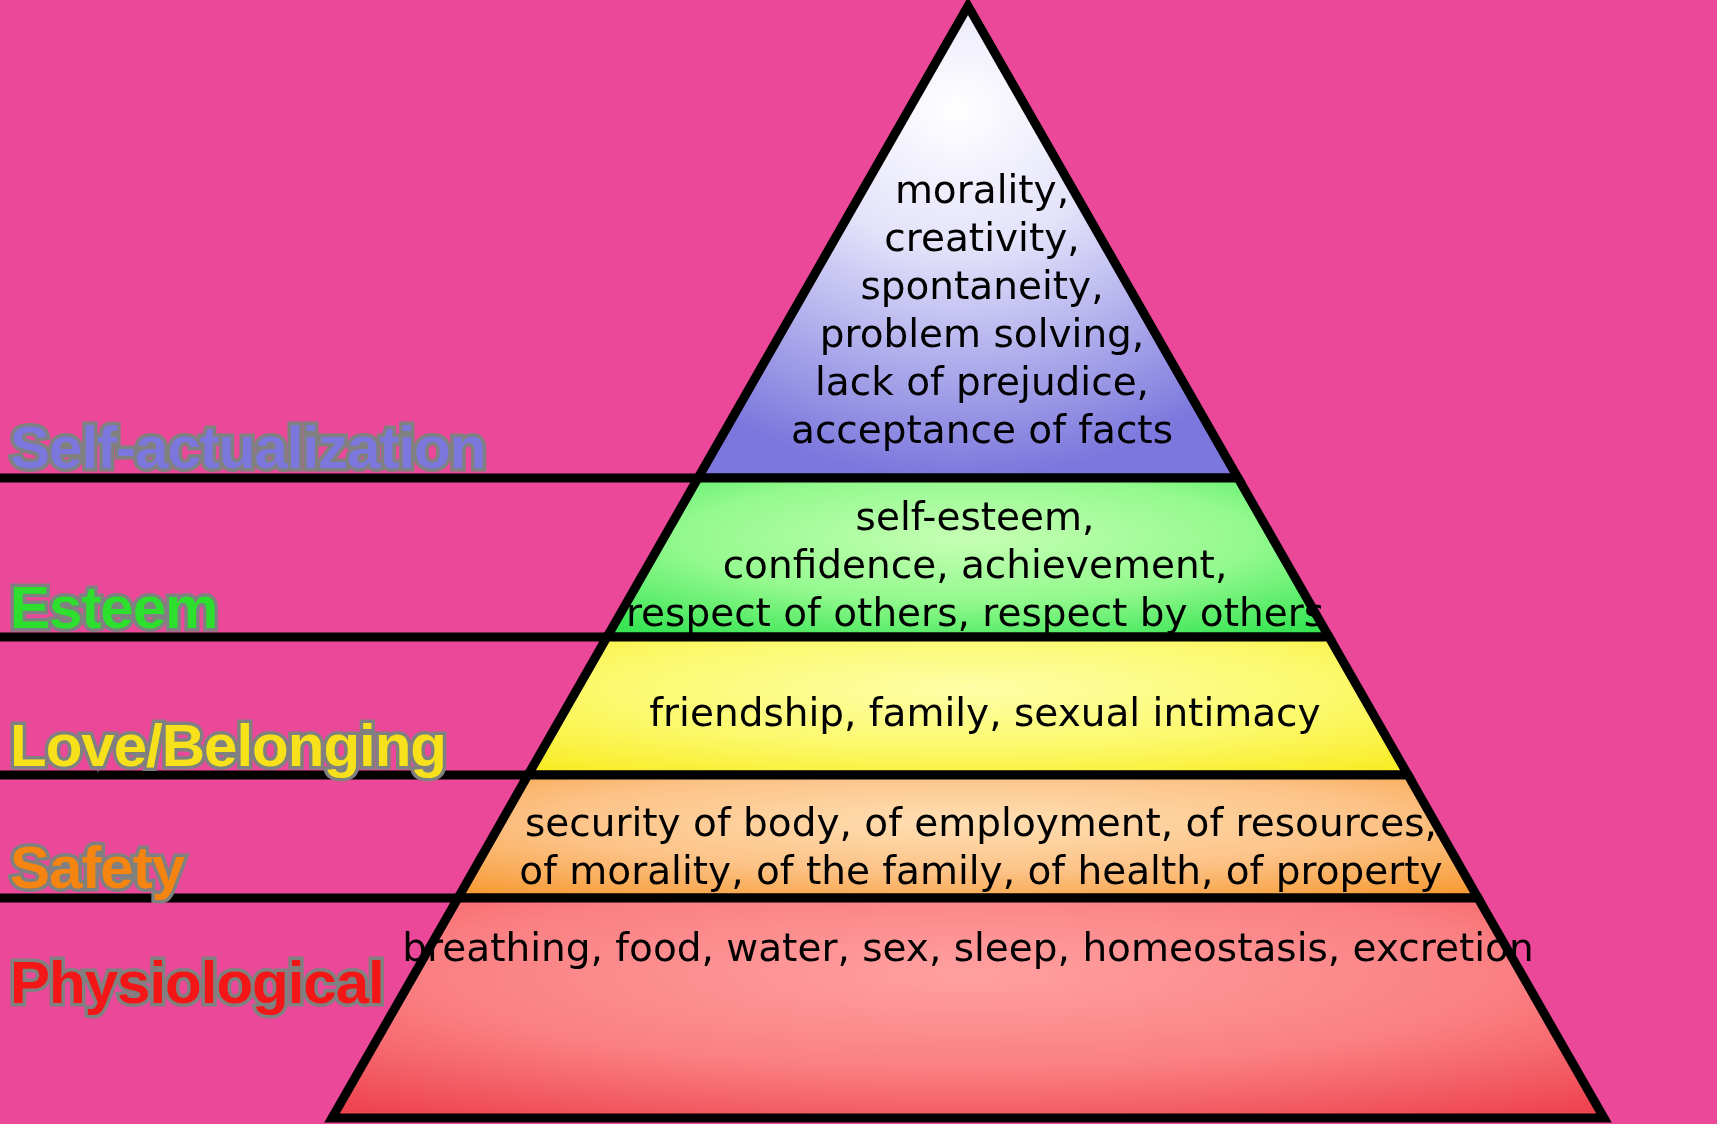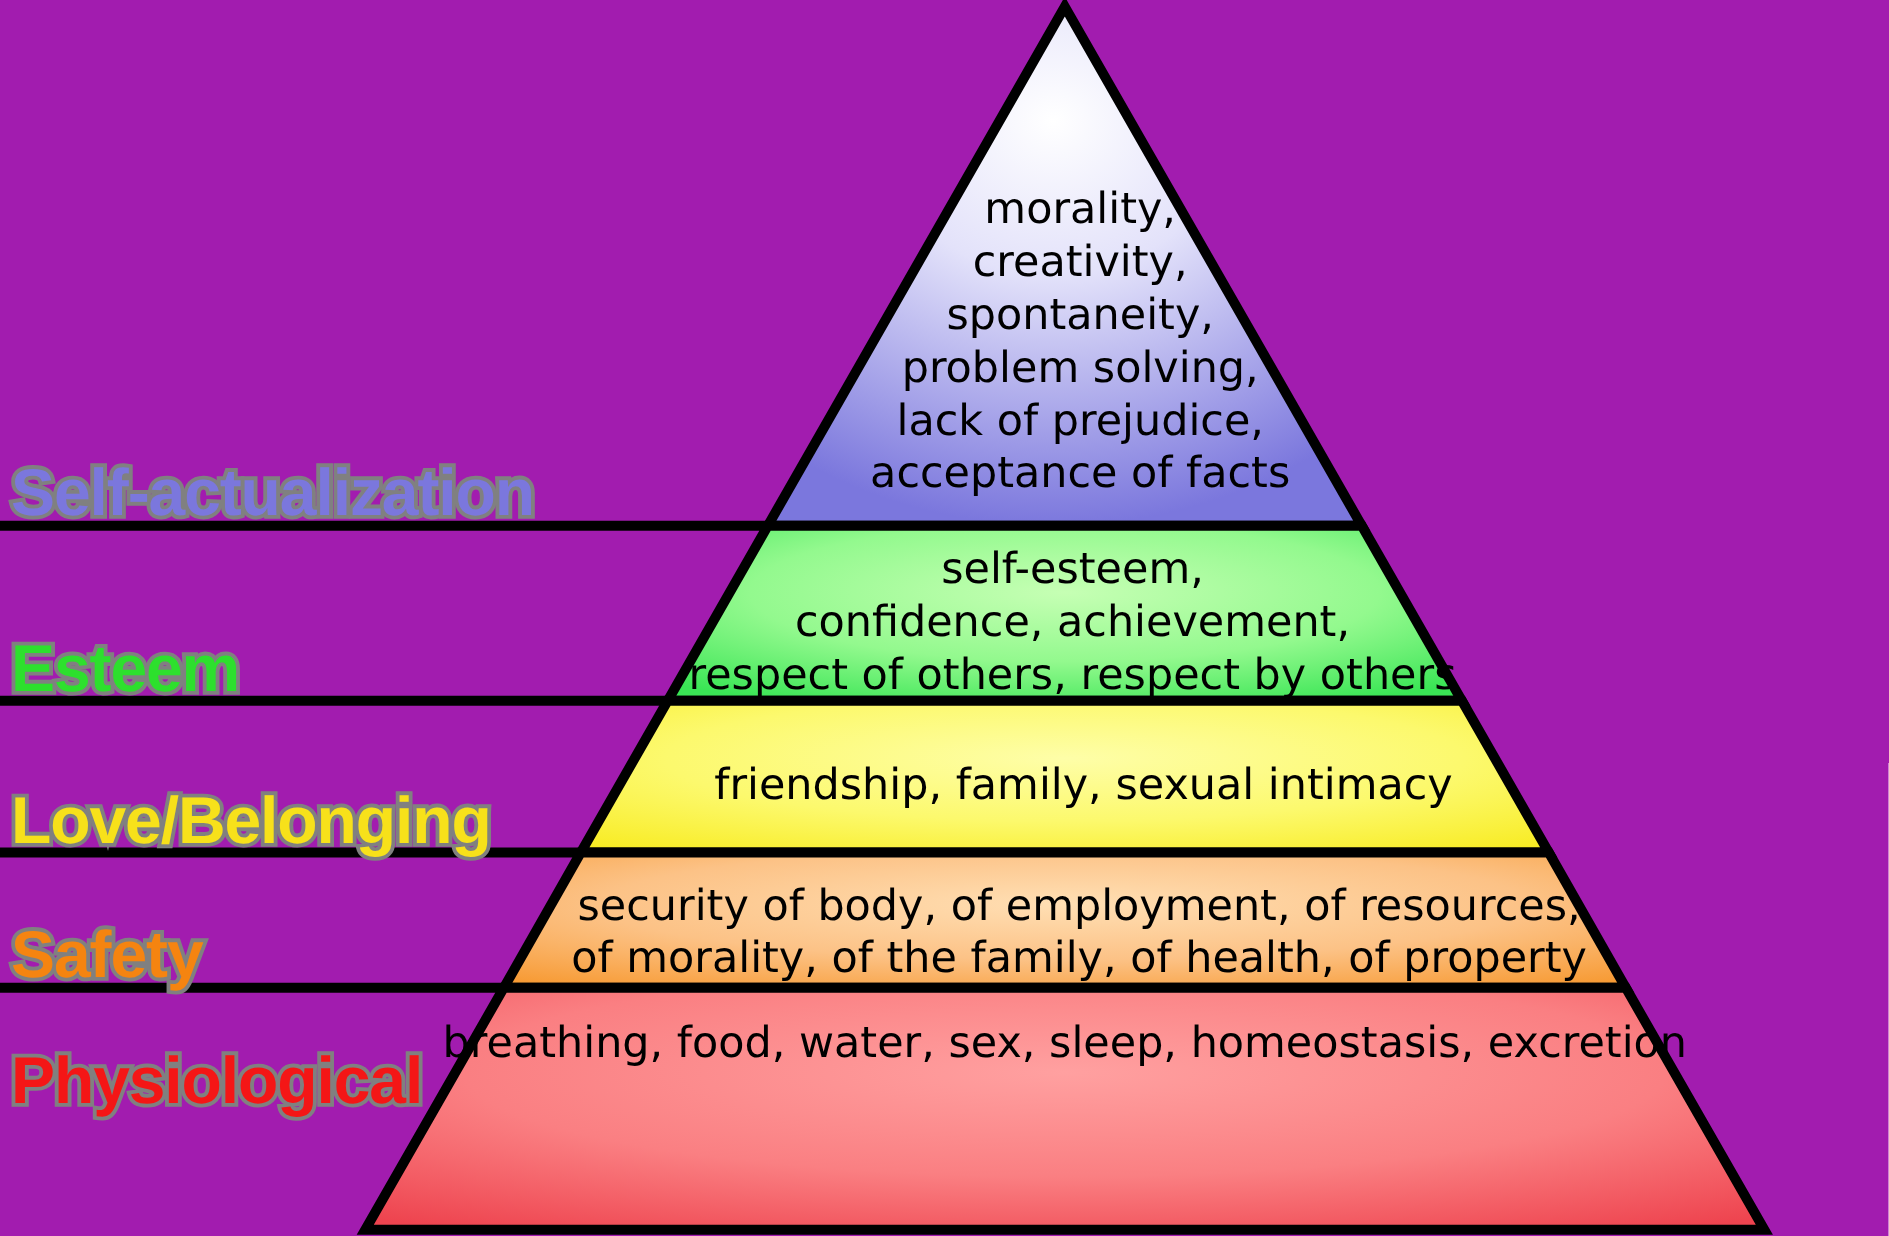--- a/index.html
+++ b/index.html
@@ -1,17 +1,17 @@
 <!DOCTYPE html>
 <html><head>
 <meta charset="utf-8">
 <style>
   html,body{margin:0;padding:0;background:#ffffff;}
   body{width:1717px;height:1124px;overflow:hidden;font-family:"DejaVu Sans",sans-serif;}
-  #stage{position:relative;width:1717px;height:1124px;background:#a21caf;}
+  #stage{position:relative;width:1717px;height:1124px;background:#ec4899;}
   #pyr{position:absolute;left:0;top:0;width:1717px;height:1124px;}
 </style>
 </head>
 <body>
 
 <div id="stage">
 
 <svg id="pyr" viewBox="0 0 1717 1124" xmlns="http://www.w3.org/2000/svg">
   <defs>
     <radialGradient id="gSA" cx="48%" cy="22%" r="78%">

